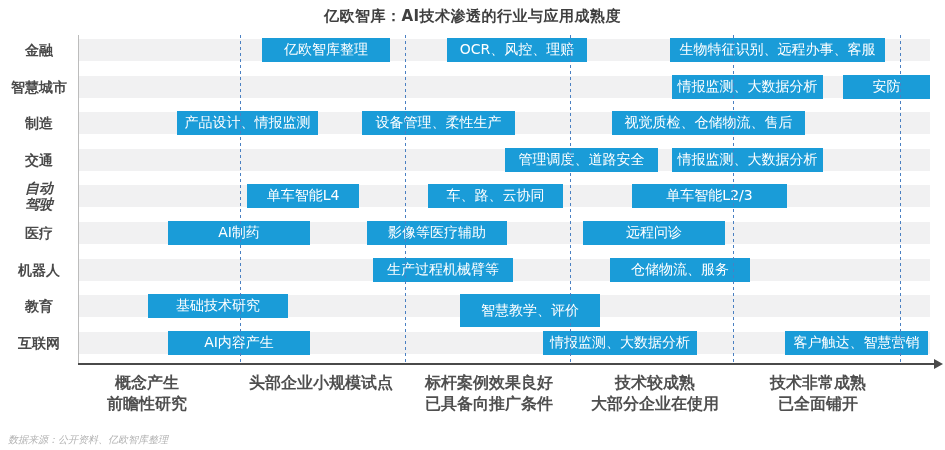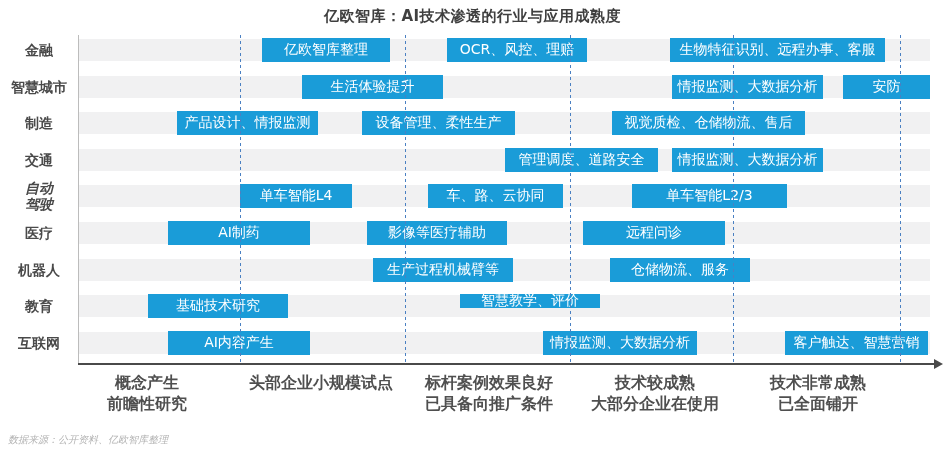--- a/index.html
+++ b/index.html
@@ -33,63 +33,62 @@
       <div class="industry" style="top: 50px;">
         <div>金融</div>
       </div>
       <div class="bar" style="left: 262px; top: 38px; width: 128px; height: 24px;">亿欧智库整理</div>
       <div class="bar" style="left: 447px; top: 38px; width: 140px; height: 24px;">OCR、风控、理赔</div>
       <div class="bar" style="left: 670px; top: 38px; width: 215px; height: 24px;">生物特征识别、远程办事、客服</div>
       <div class="band" style="left: 79px; top: 75.6px; width: 851px; height: 22px;"></div>
       <div class="industry" style="top: 86.6px;">
         <div>智慧城市</div>
       </div>
-      <div class="bar" style="left: 302px; top: 74.6px; width: 141px; height: 24px;">生活体验提升</div>
       <div class="bar" style="left: 672px; top: 74.6px; width: 151px; height: 24px;">情报监测、大数据分析</div>
       <div class="bar" style="left: 843px; top: 74.6px; width: 87px; height: 24px;">安防</div>
       <div class="band" style="left: 79px; top: 112.2px; width: 851px; height: 22px;"></div>
       <div class="industry" style="top: 123.2px;">
         <div>制造</div>
       </div>
       <div class="bar" style="left: 177px; top: 111.2px; width: 141px; height: 24px;">产品设计、情报监测</div>
       <div class="bar" style="left: 362px; top: 111.2px; width: 153px; height: 24px;">设备管理、柔性生产</div>
       <div class="bar" style="left: 612px; top: 111.2px; width: 193px; height: 24px;">视觉质检、仓储物流、售后</div>
       <div class="band" style="left: 79px; top: 148.8px; width: 851px; height: 22px;"></div>
       <div class="industry" style="top: 159.8px;">
         <div>交通</div>
       </div>
       <div class="bar" style="left: 505px; top: 147.8px; width: 153px; height: 24px;">管理调度、道路安全</div>
       <div class="bar" style="left: 672px; top: 147.8px; width: 151px; height: 24px;">情报监测、大数据分析</div>
       <div class="band" style="left: 79px; top: 185.4px; width: 851px; height: 22px;"></div>
       <div class="industry" style="top: 196.4px; font-style: italic;">
         <div>自动</div>
         <div>驾驶</div>
       </div>
-      <div class="bar" style="left: 240px; top: 184.4px; width: 112px; height: 24px;">单车智能L4</div>
+      <div class="bar" style="left: 247px; top: 184.4px; width: 112px; height: 24px;">单车智能L4</div>
       <div class="bar" style="left: 428px; top: 184.4px; width: 135px; height: 24px;">车、路、云协同</div>
       <div class="bar" style="left: 632px; top: 184.4px; width: 155px; height: 24px;">单车智能L2/3</div>
       <div class="band" style="left: 79px; top: 222px; width: 851px; height: 22px;"></div>
       <div class="industry" style="top: 233px;">
         <div>医疗</div>
       </div>
       <div class="bar" style="left: 168px; top: 221px; width: 142px; height: 24px;">AI制药</div>
       <div class="bar" style="left: 367px; top: 221px; width: 140px; height: 24px;">影像等医疗辅助</div>
       <div class="bar" style="left: 583px; top: 221px; width: 142px; height: 24px;">远程问诊</div>
       <div class="band" style="left: 79px; top: 258.6px; width: 851px; height: 22px;"></div>
       <div class="industry" style="top: 269.6px;">
         <div>机器人</div>
       </div>
       <div class="bar" style="left: 373px; top: 257.6px; width: 140px; height: 24px;">生产过程机械臂等</div>
       <div class="bar" style="left: 610px; top: 257.6px; width: 140px; height: 24px;">仓储物流、服务</div>
       <div class="band" style="left: 79px; top: 295.2px; width: 851px; height: 22px;"></div>
       <div class="industry" style="top: 306.2px;">
         <div>教育</div>
       </div>
       <div class="bar" style="left: 148px; top: 294.2px; width: 140px; height: 24px;">基础技术研究</div>
-      <div class="bar" style="left: 460px; top: 294.2px; width: 140px; height: 14px;">智慧教学、评价</div>
+      <div class="bar" style="left: 460px; top: 294.2px; width: 140px; height: 33px;">智慧教学、评价</div>
       <div class="band" style="left: 79px; top: 331.8px; width: 851px; height: 22px;"></div>
       <div class="industry" style="top: 342.8px;">
         <div>互联网</div>
       </div>
       <div class="bar" style="left: 168px; top: 330.8px; width: 142px; height: 24px;">AI内容产生</div>
       <div class="bar" style="left: 543px; top: 330.8px; width: 154px; height: 24px;">情报监测、大数据分析</div>
       <div class="bar" style="left: 785px; top: 330.8px; width: 143px; height: 24px;">客户触达、智慧营销</div>
       <div class="gridline" style="left: 240px; top: 35px; height: 328px;"></div>
       <div class="gridline" style="left: 405px; top: 35px; height: 328px;"></div>
       <div class="gridline" style="left: 570px; top: 35px; height: 328px;"></div>

